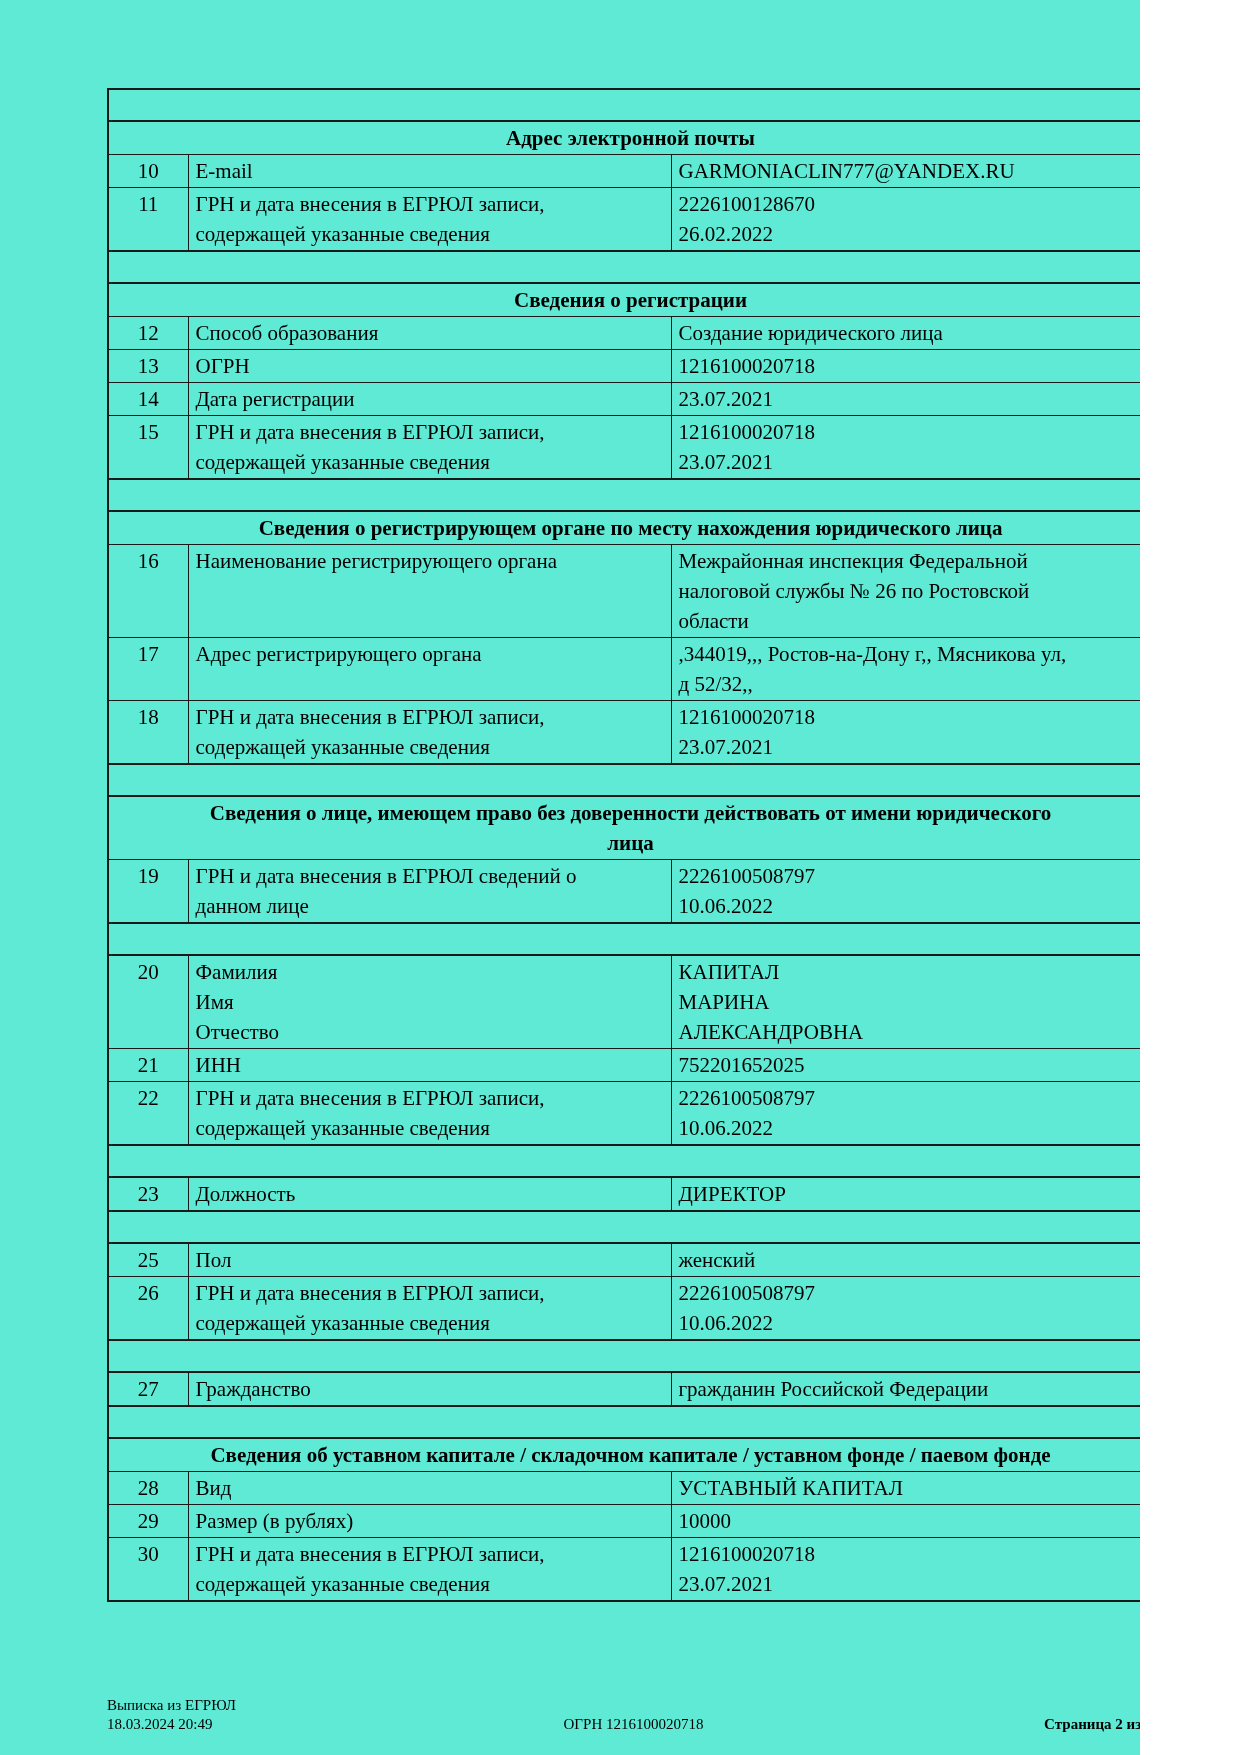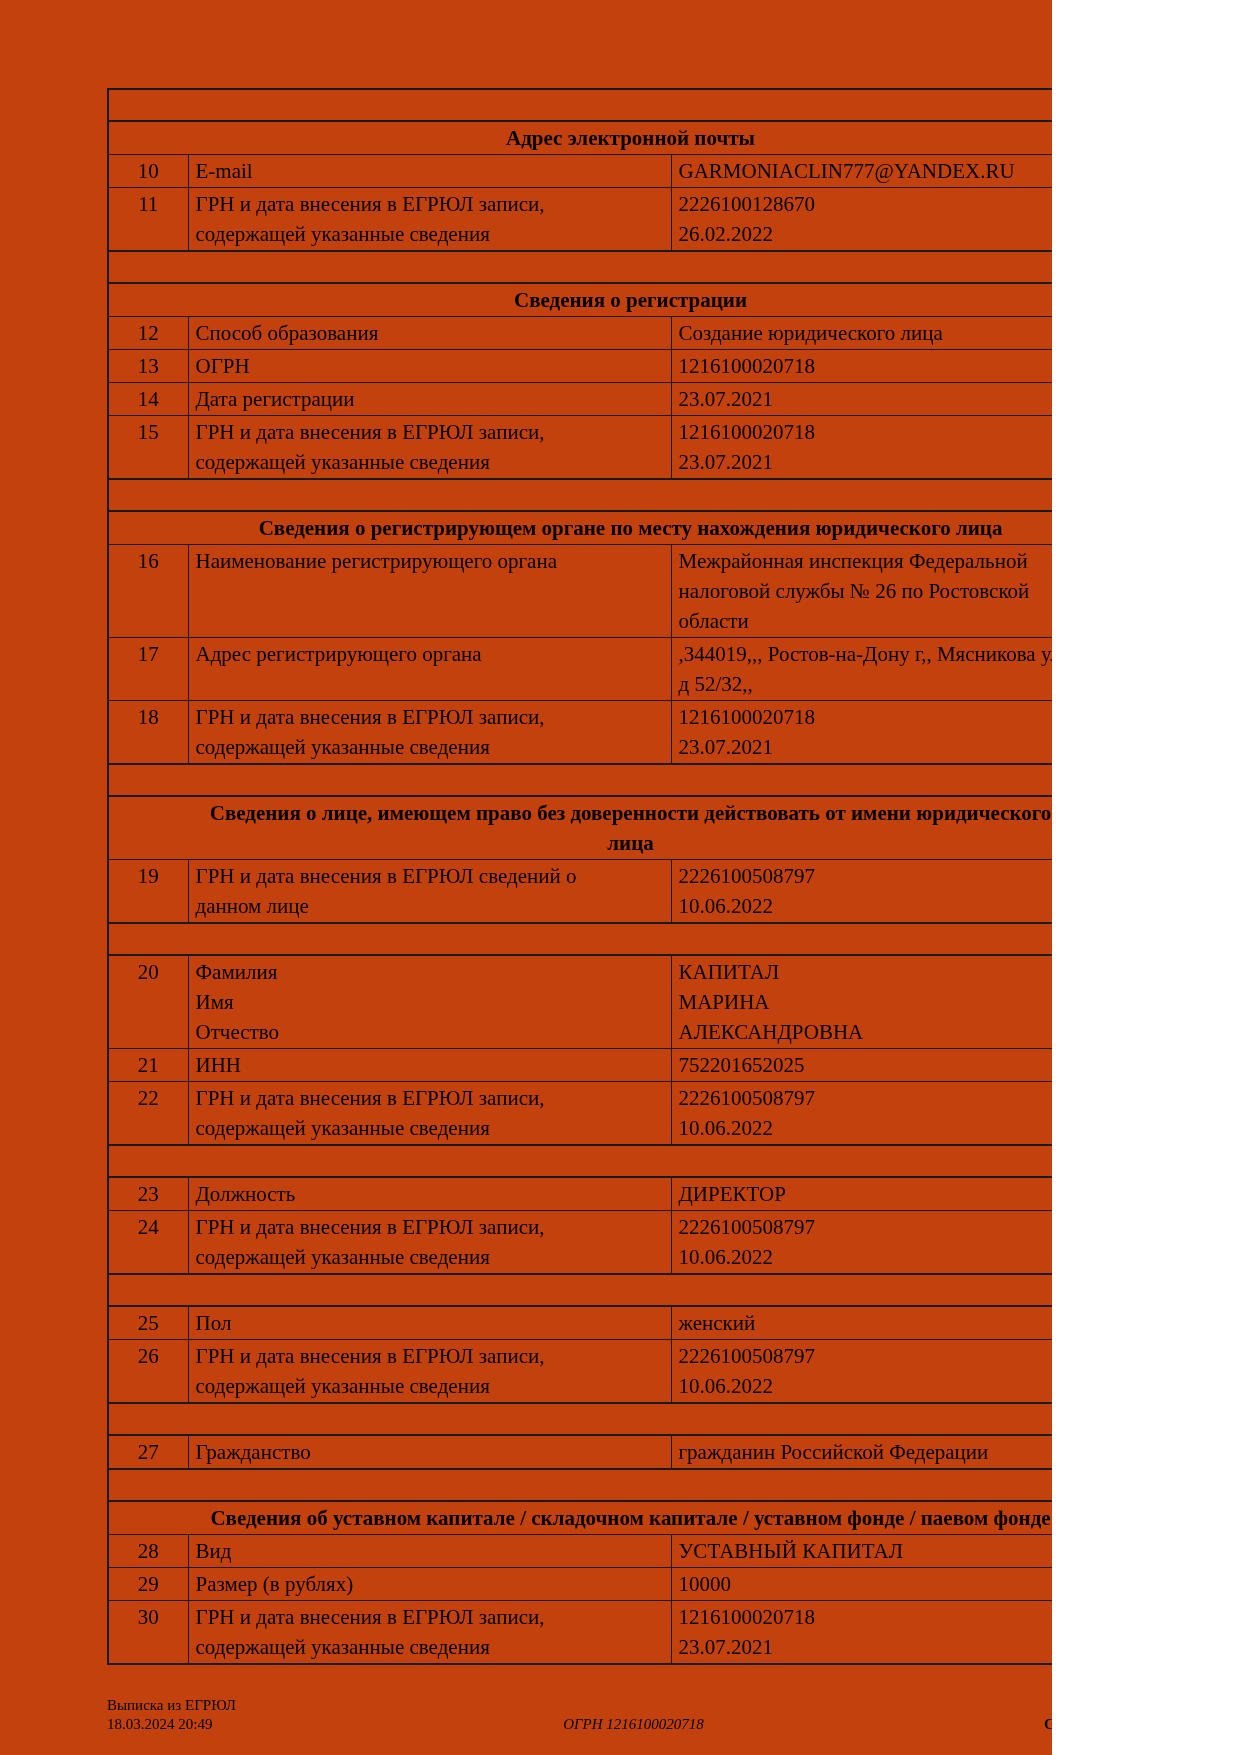--- a/index.html
+++ b/index.html
@@ -2,23 +2,23 @@
 <html><head>
 <meta charset="utf-8">
 <style>
   html, body {
     margin: 0;
     padding: 0;
     background: #ffffff;
   }
   .page {
     position: relative;
-    width: 1052px;
+    width: 1140px;
     height: 1755px;
-    background: #c2410c;
+    background: #5eead4;
     font-family: "Liberation Serif", "DejaVu Serif", serif;
     color: #000000;
     overflow: hidden;
   }
   .doc {
     position: absolute;
     left: 107px;
     top: 88px;
     width: 1045px;
   }
@@ -60,21 +60,21 @@
     width: 1053px;
     font-size: 15px;
     line-height: 19px;
     margin-top: 36px;
   }
   .footer-line2 {
     display: flex;
     justify-content: center;
     align-items: baseline;
   }
-  .footer-line2 .fcenter { text-align: center; flex: 1; font-style: italic; }
+  .footer-line2 .fcenter { text-align: center; flex: 1; }
   .footer-line2 .fleft  { text-align: left;  min-width: 200px; }
   .footer-line2 .fright { text-align: right; min-width: 200px; font-weight: bold; }
 </style>
 </head>
 <body>
 
 <div class="page">
 
   <div class="doc">
     <table class="egrul">
@@ -259,31 +259,20 @@
           </tr>
           <tr>
             <td class="num">23</td>
             <td class="label">
               <div>Должность</div>
             </td>
             <td class="value">
               <div>ДИРЕКТОР</div>
             </td>
           </tr>
-          <tr>
-            <td class="num">24</td>
-            <td class="label">
-              <div>ГРН и дата внесения в ЕГРЮЛ записи,</div>
-              <div>содержащей указанные сведения</div>
-            </td>
-            <td class="value">
-              <div>2226100508797</div>
-              <div>10.06.2022</div>
-            </td>
-          </tr>
           <tr class="spacer">
             <td colspan="3"></td>
           </tr>
           <tr>
             <td class="num">25</td>
             <td class="label">
               <div>Пол</div>
             </td>
             <td class="value">
               <div>женский</div>

